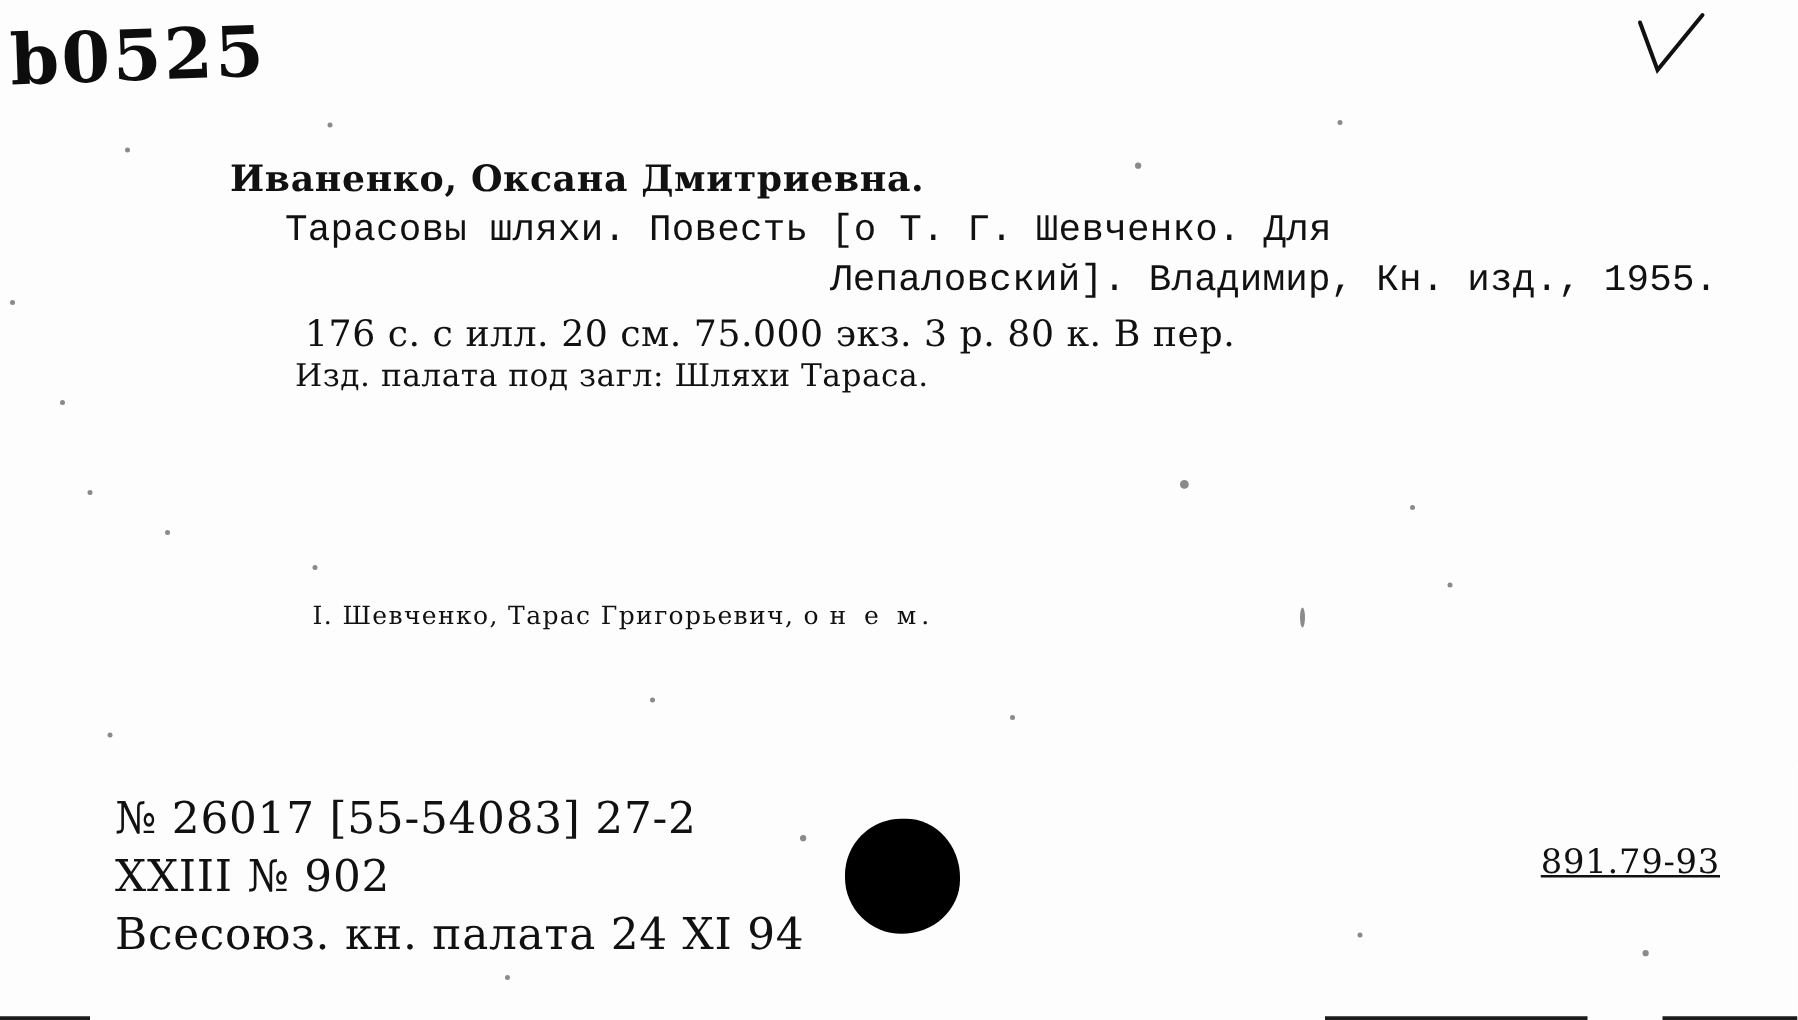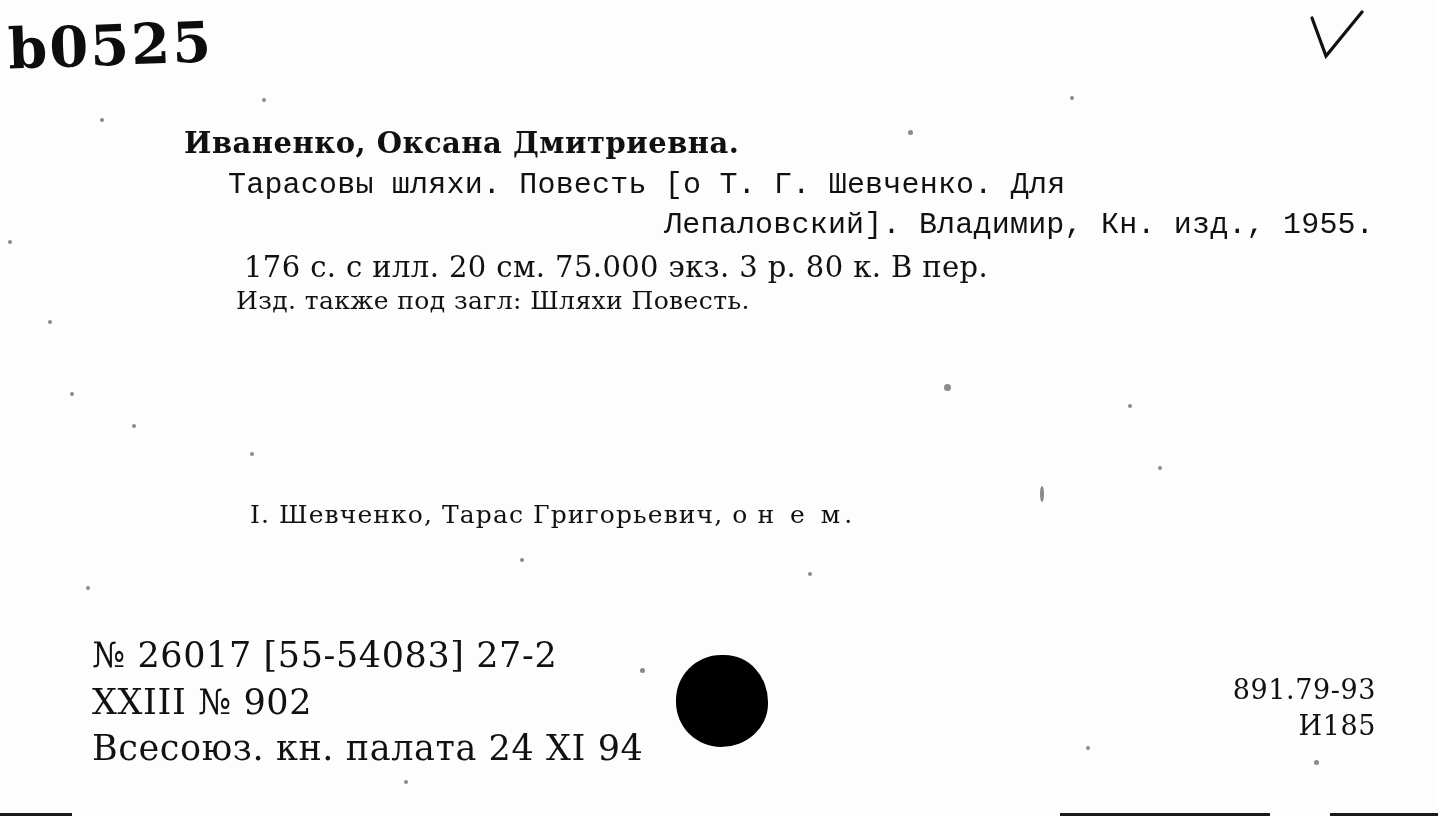--- a/index.html
+++ b/index.html
@@ -95,24 +95,23 @@
     letter-spacing: 0.4px;
     white-space: nowrap;
   }
 
   
   .tracing {
     position: absolute;
     left: 250px;
     top: 480px;
     font-family: "DejaVu Serif", serif;
-    font-size: 25px;
+    font-size: 20px;
     letter-spacing: 1.1px;
     white-space: nowrap;
-    margin-top: 20px;
   }
   .tracing .sp { letter-spacing: 4px; }
 
   
   .control {
     position: absolute;
     left: 92px;
     top: 632px;
     font-family: "DejaVu Serif", serif;
     font-size: 35px;
@@ -124,20 +123,21 @@
   
   .classification {
     position: absolute;
     right: 62px;
     top: 672px;
     text-align: right;
     font-family: "DejaVu Serif", serif;
     font-size: 27px;
     line-height: 1.35;
     letter-spacing: 0.6px;
+    text-decoration: underline;
   }
   .classification div { white-space: nowrap; }
 
   
   .blot {
     position: absolute;
     left: 676px;
     top: 655px;
     width: 92px;
     height: 92px;
@@ -187,37 +187,36 @@
     </svg>
   </div>
 
   <div class="record">
     <p class="author">Иваненко, Оксана Дмитриевна.</p>
     <p class="title-block">
       <span class="l1">Тарасовы шляхи. Повесть  [о  Т.  Г.  Шевченко.  Для</span>
       <span class="l3">Лепаловский].     Владимир, Кн. изд., 1955.</span>
     </p>
     <p class="phys">176 с. с илл.     20 см.     75.000 экз. 3 р. 80 к. В пер.</p>
-    <p class="note">Изд. также под загл: Шляхи Повесть.</p>
+    <p class="note">Изд. палата под загл: Шляхи Тараса.</p>
   </div>
 
   <div class="tracing">
     <span>I. Шевченко,  Тарас  Григорьевич,  о</span>
     <span class="sp">н е м.</span>
   </div>
 
   <div class="control">
     <div>№ 26017 [55-54083]  27-2</div>
     <div>XXIII  № 902</div>
     <div>Всесоюз. кн. палата 24 XI 94</div>
   </div>
 
   <div class="blot"></div>
 
   <div class="classification">
     <div>891.79-93</div>
-    <div>И185</div>
   </div>
 
   <div class="edge-line" style="left:0px; width:72px;"></div>
   <div class="edge-line" style="left:1060px; width:210px;"></div>
   <div class="edge-line" style="left:1330px; width:108px;"></div>
 </div>
 
 </body></html>

